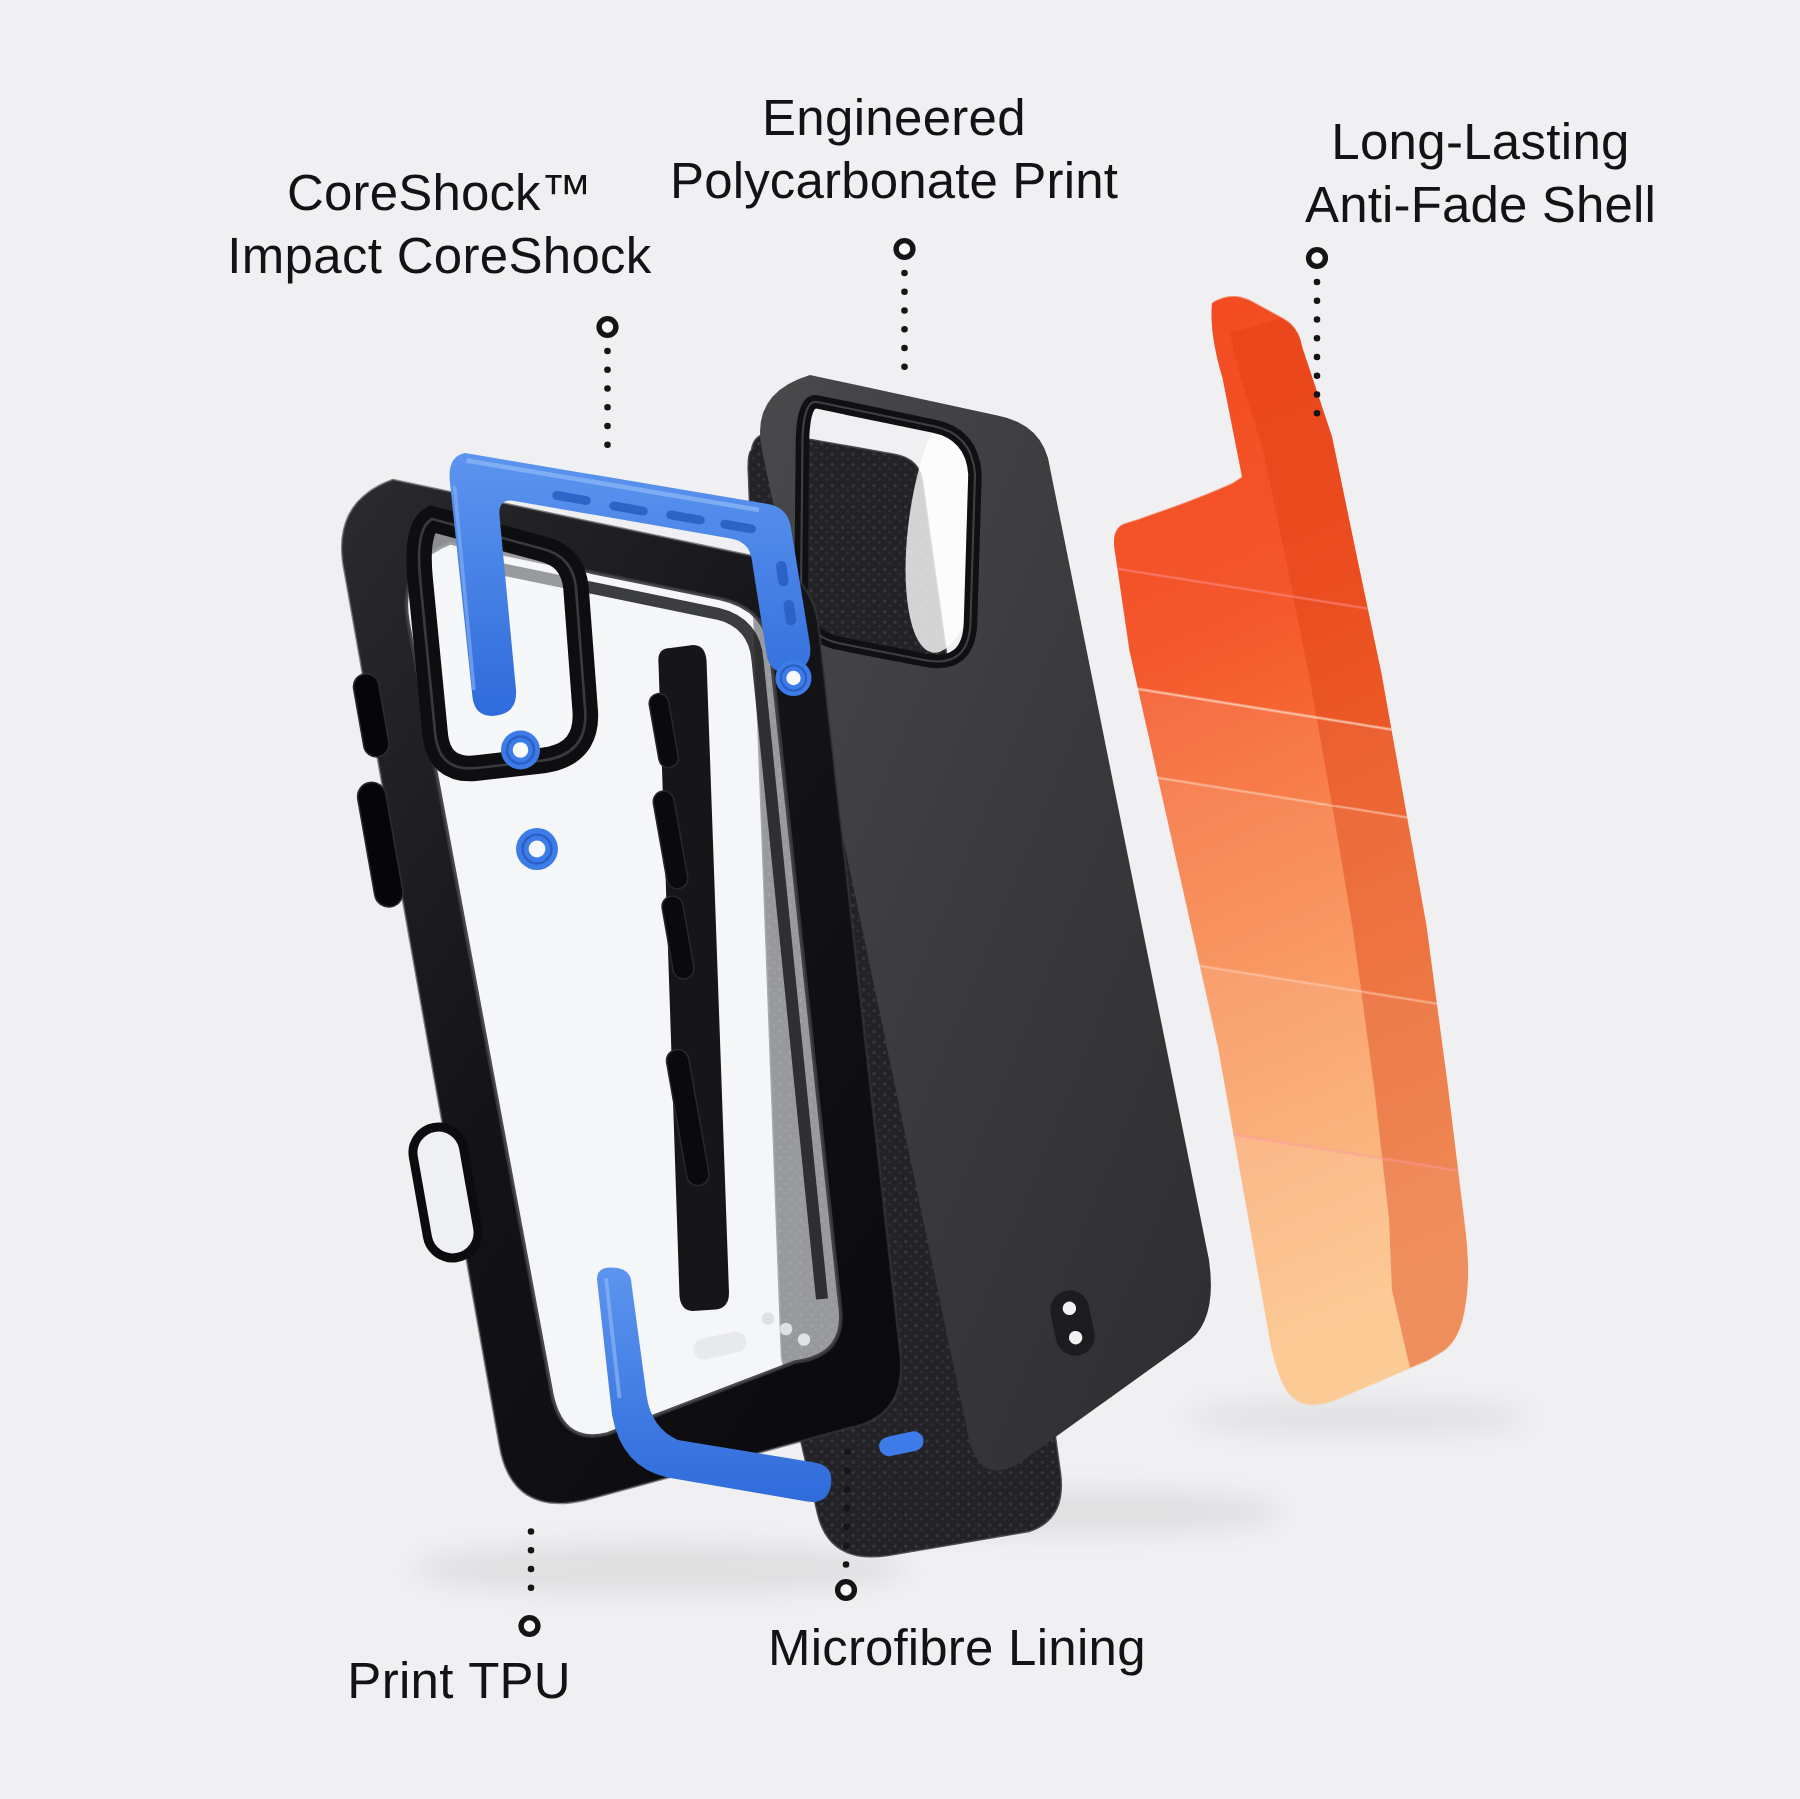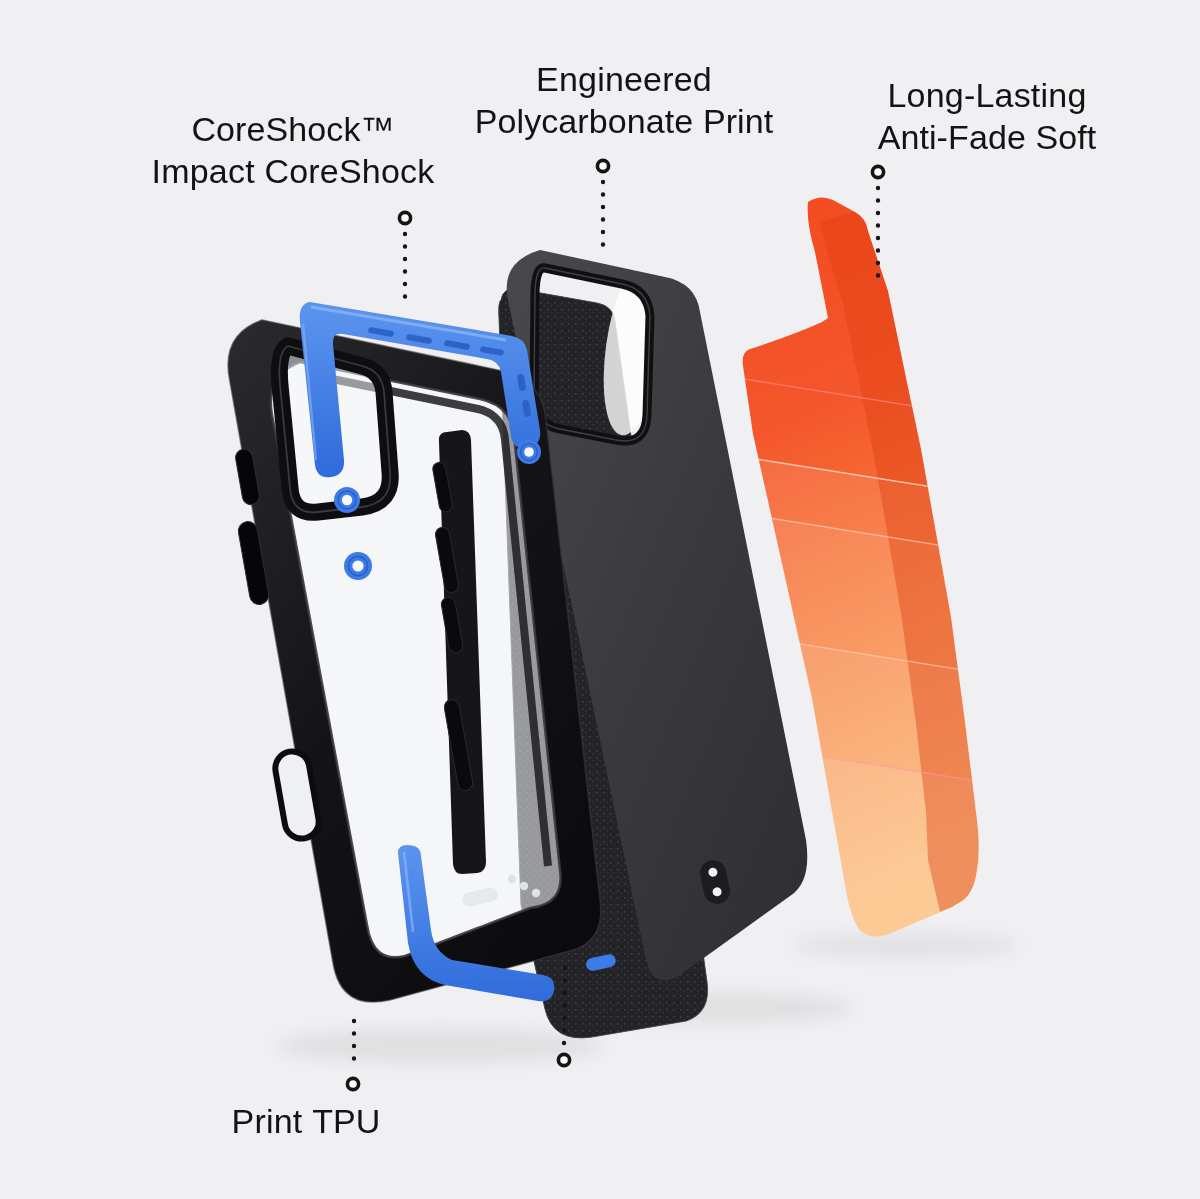--- a/index.html
+++ b/index.html
@@ -203,28 +203,31 @@
       <circle cx="353" cy="1084" r="5.6"></circle>
       <circle cx="564" cy="1060" r="5.6"></circle>
     </g>
   </svg>
 
   <div class="callout" style="left:293px; top:108px;">
     <div class="b">CoreShock™</div>
     <div class="r">Impact CoreShock</div>
   </div>
 
-  <div class="callout" style="left:624px; top:58px;text-align:center;">
+  <div class="callout" style="left:596px; top:58px;text-align:center;">
     <div class="r">Engineered</div>
     <div class="b">Polycarbonate Print</div>
   </div>
 
   <div class="callout" style="left:987px; top:74px;">
     <div class="r">Long-Lasting</div>
-    <div class="b">Anti-Fade Soft</div>
+    <div class="b">Anti-Fade Shell</div>
   </div>
 
   <div class="callout" style="left:306px; top:1100px;">
     <span class="r">Print </span><span class="b">TPU</span>
   </div>
 
+  <div class="callout" style="left:638px; top:1078px;">
+    <span class="b">Microfibre</span><span class="r"> Lining</span>
+  </div>
 
 </div>
 
 </body></html>

